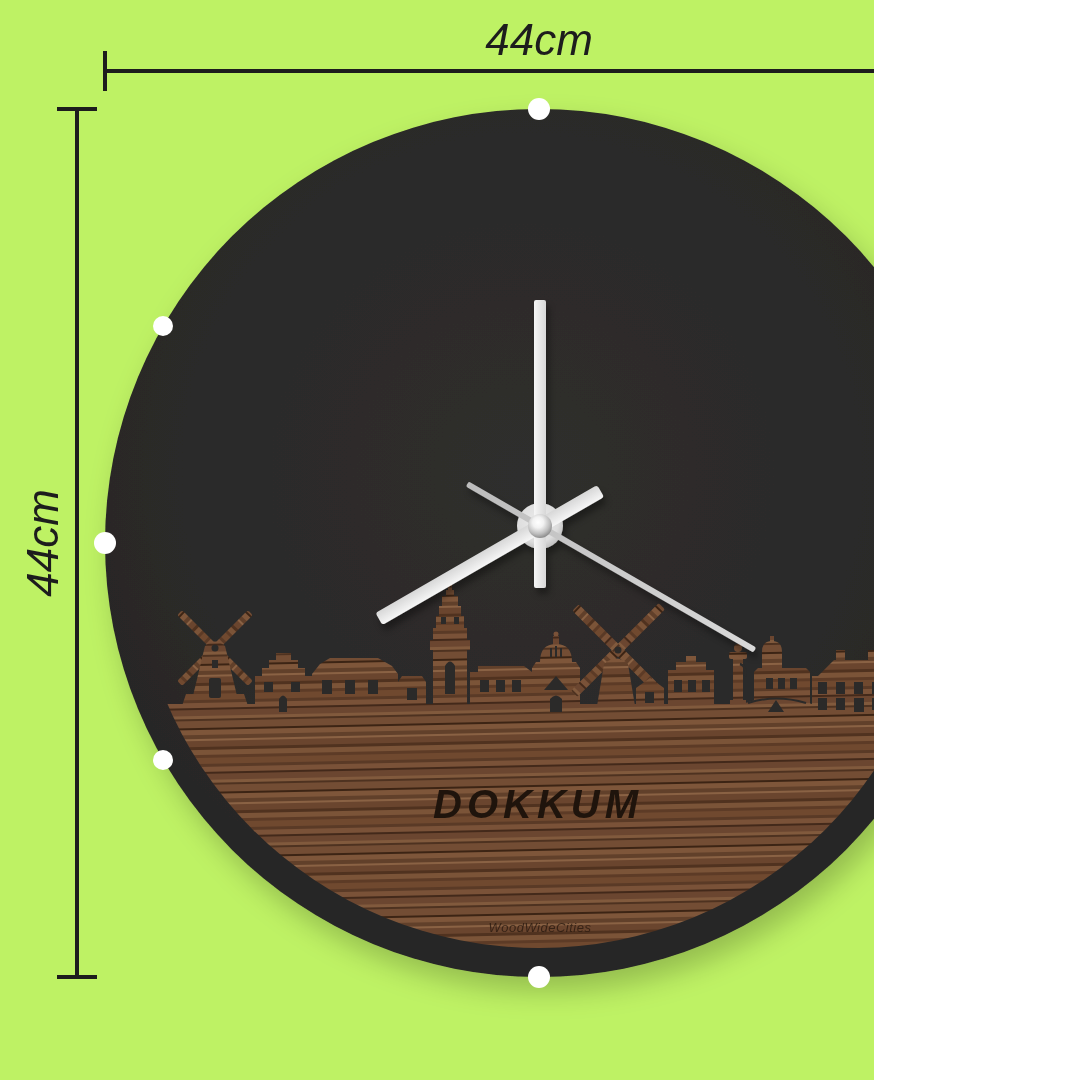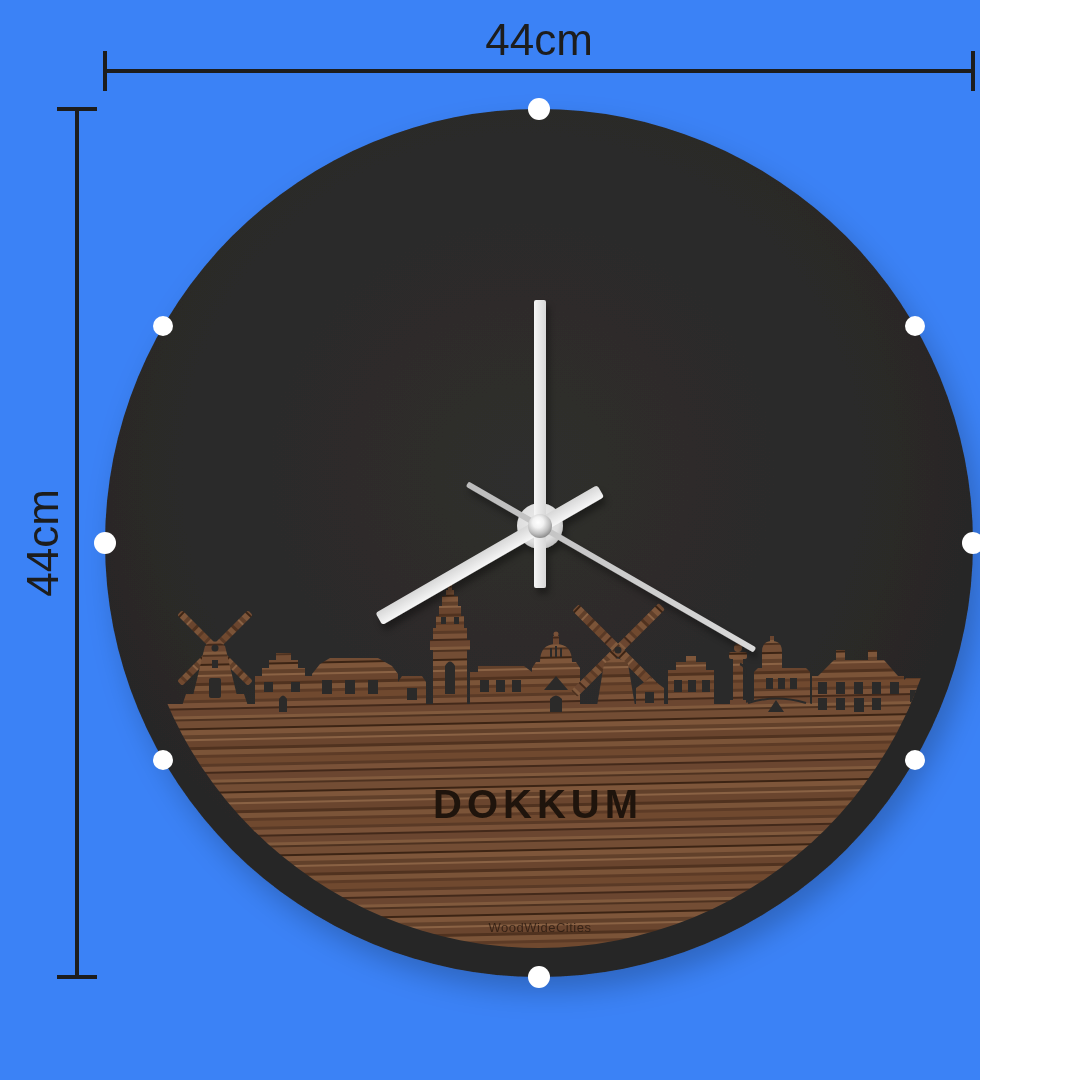--- a/index.html
+++ b/index.html
@@ -1,17 +1,17 @@
 <!DOCTYPE html>
 <html><head>
 <meta charset="utf-8">
 <style>
   html,body{margin:0;padding:0;background:#ffffff;}
   body{width:1080px;height:1080px;font-family:"Liberation Sans",sans-serif;}
-  .stage{position:relative;width:980px;height:1080px;background:#3b82f6;overflow:hidden;}
+  .stage{position:relative;width:874px;height:1080px;background:#bef264;overflow:hidden;font-style:italic;}
   svg{display:block;}
   .dim-label{font-size:44px;fill:#1d1d1d;}
   .dim-stroke{stroke:#1d1d1d;stroke-width:4;}
   .cutout{fill:#2b2a29;}
   .city-label{font-size:40px;font-weight:bold;letter-spacing:5px;fill:#1f140c;}
   .brand-label{font-size:13px;fill:#2a1a10;opacity:.8;letter-spacing:.5px;}
 </style>
 </head>
 <body>
 

